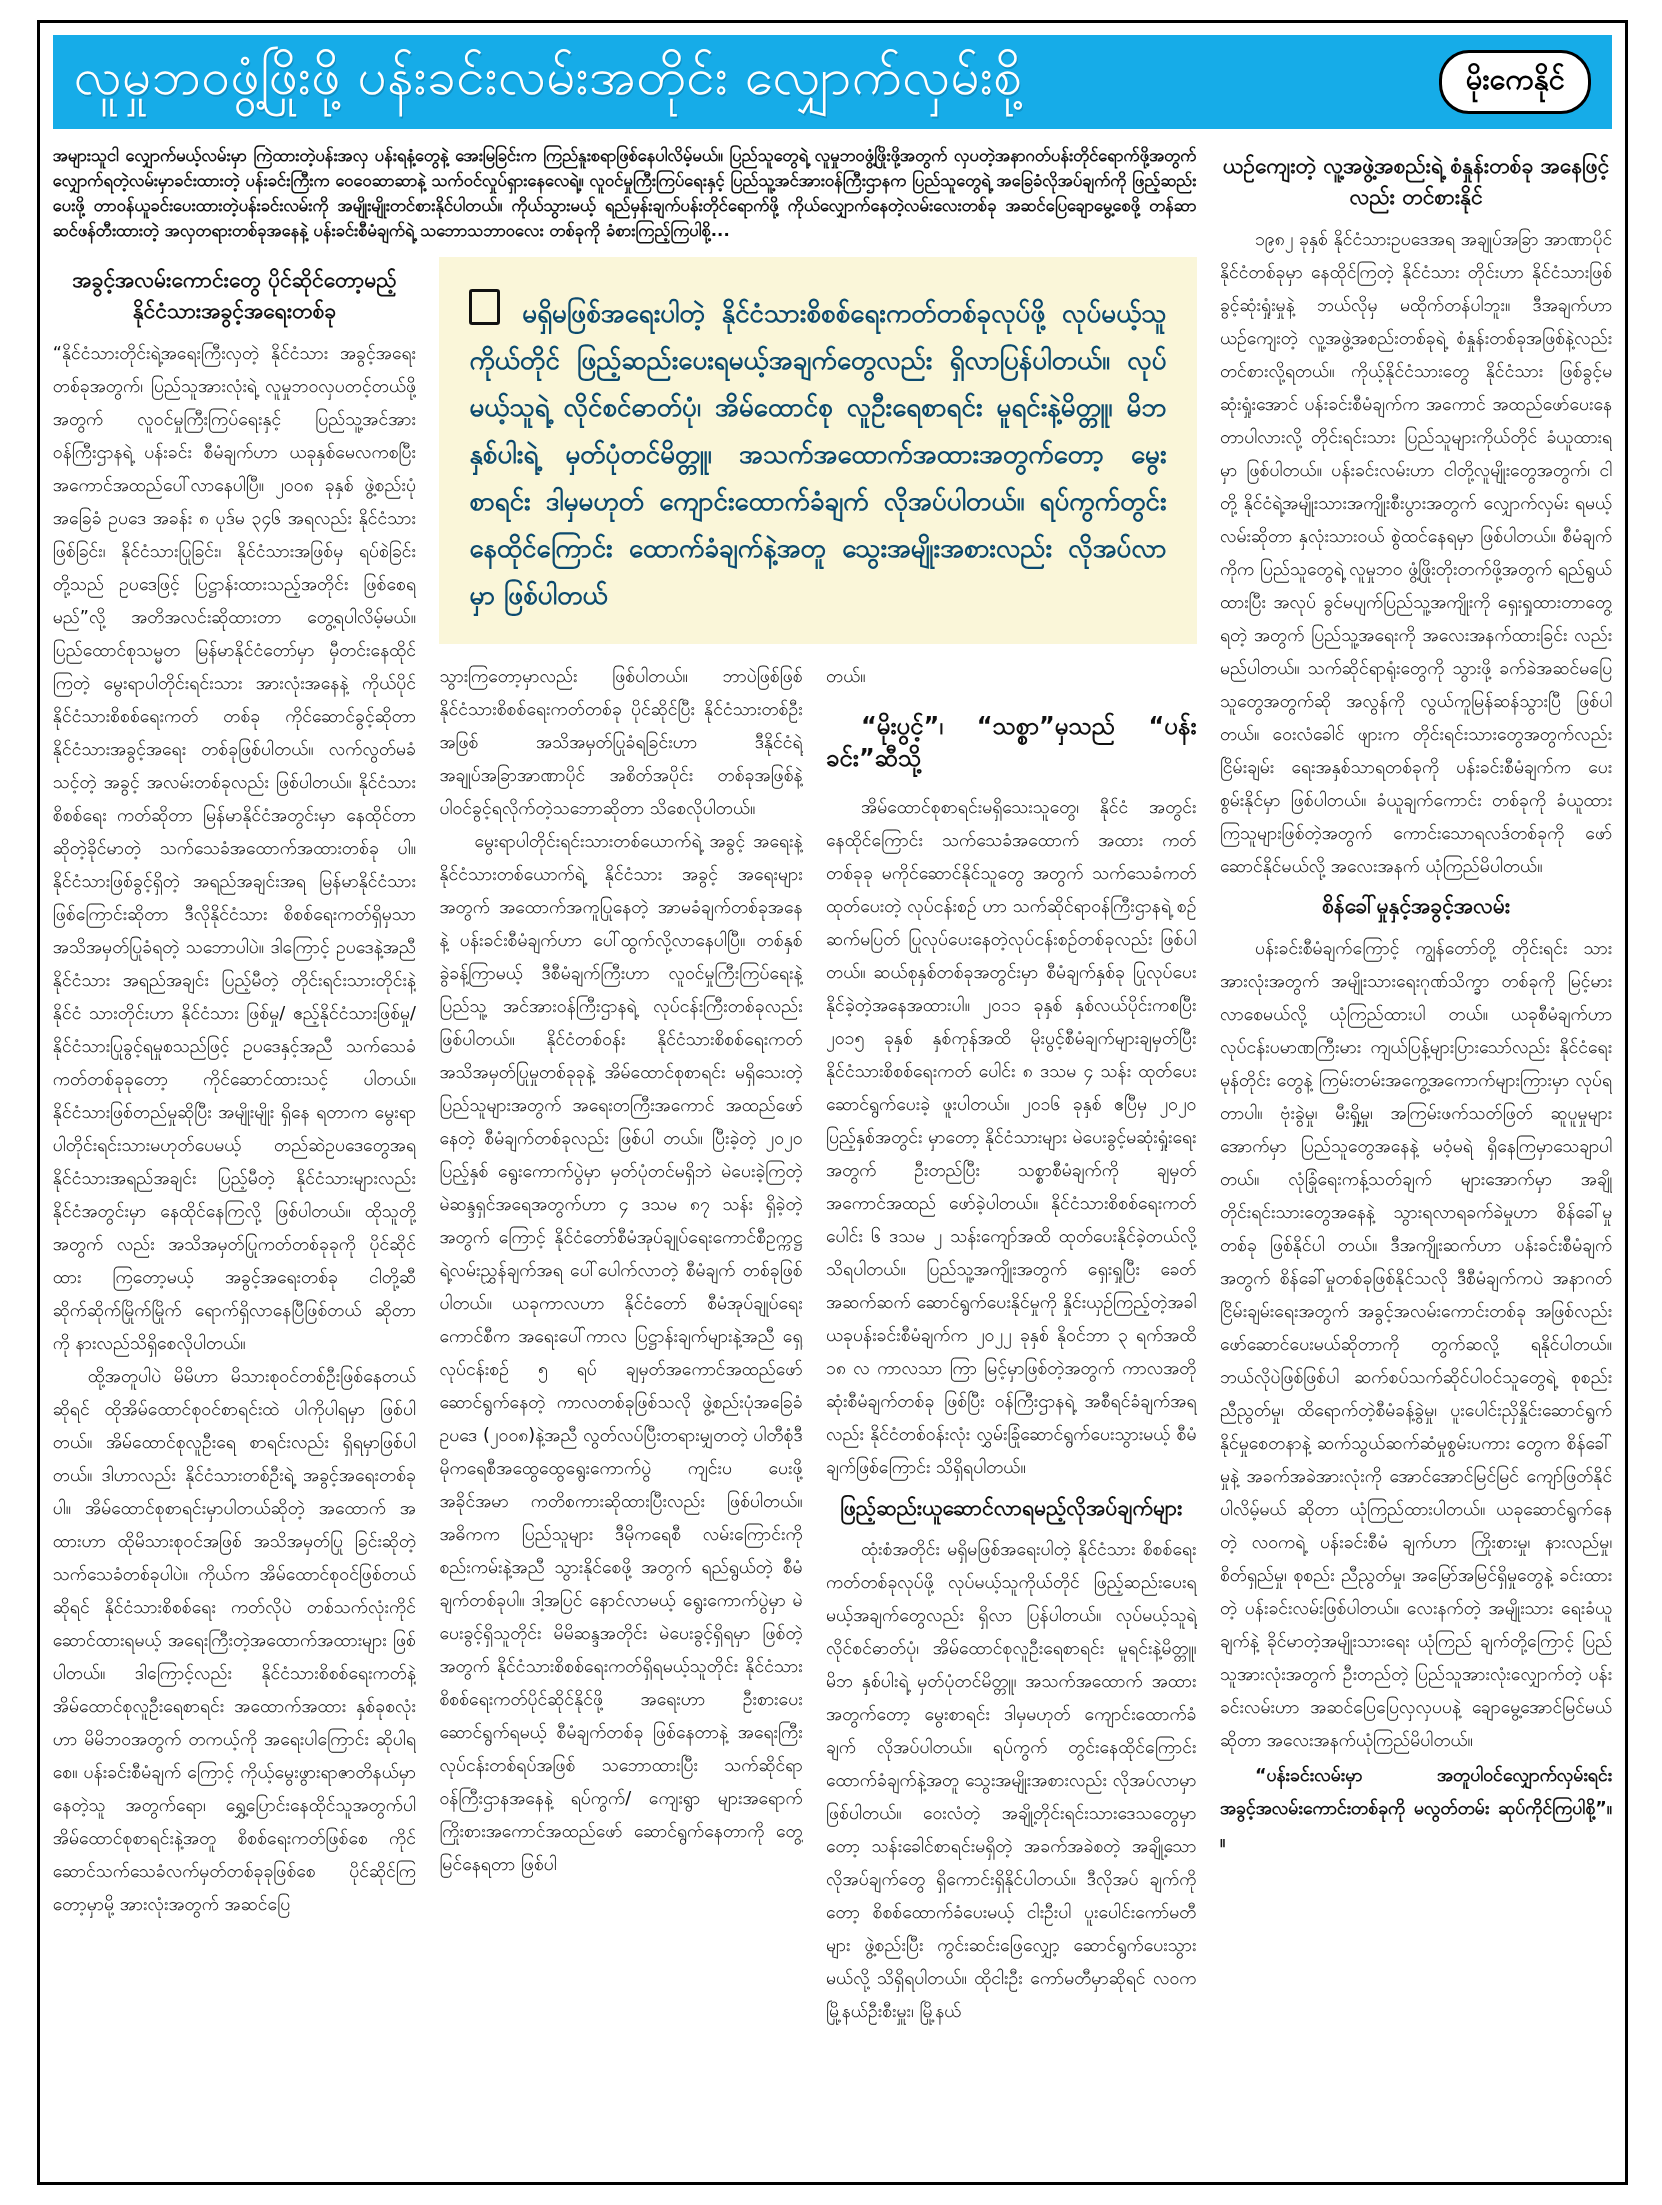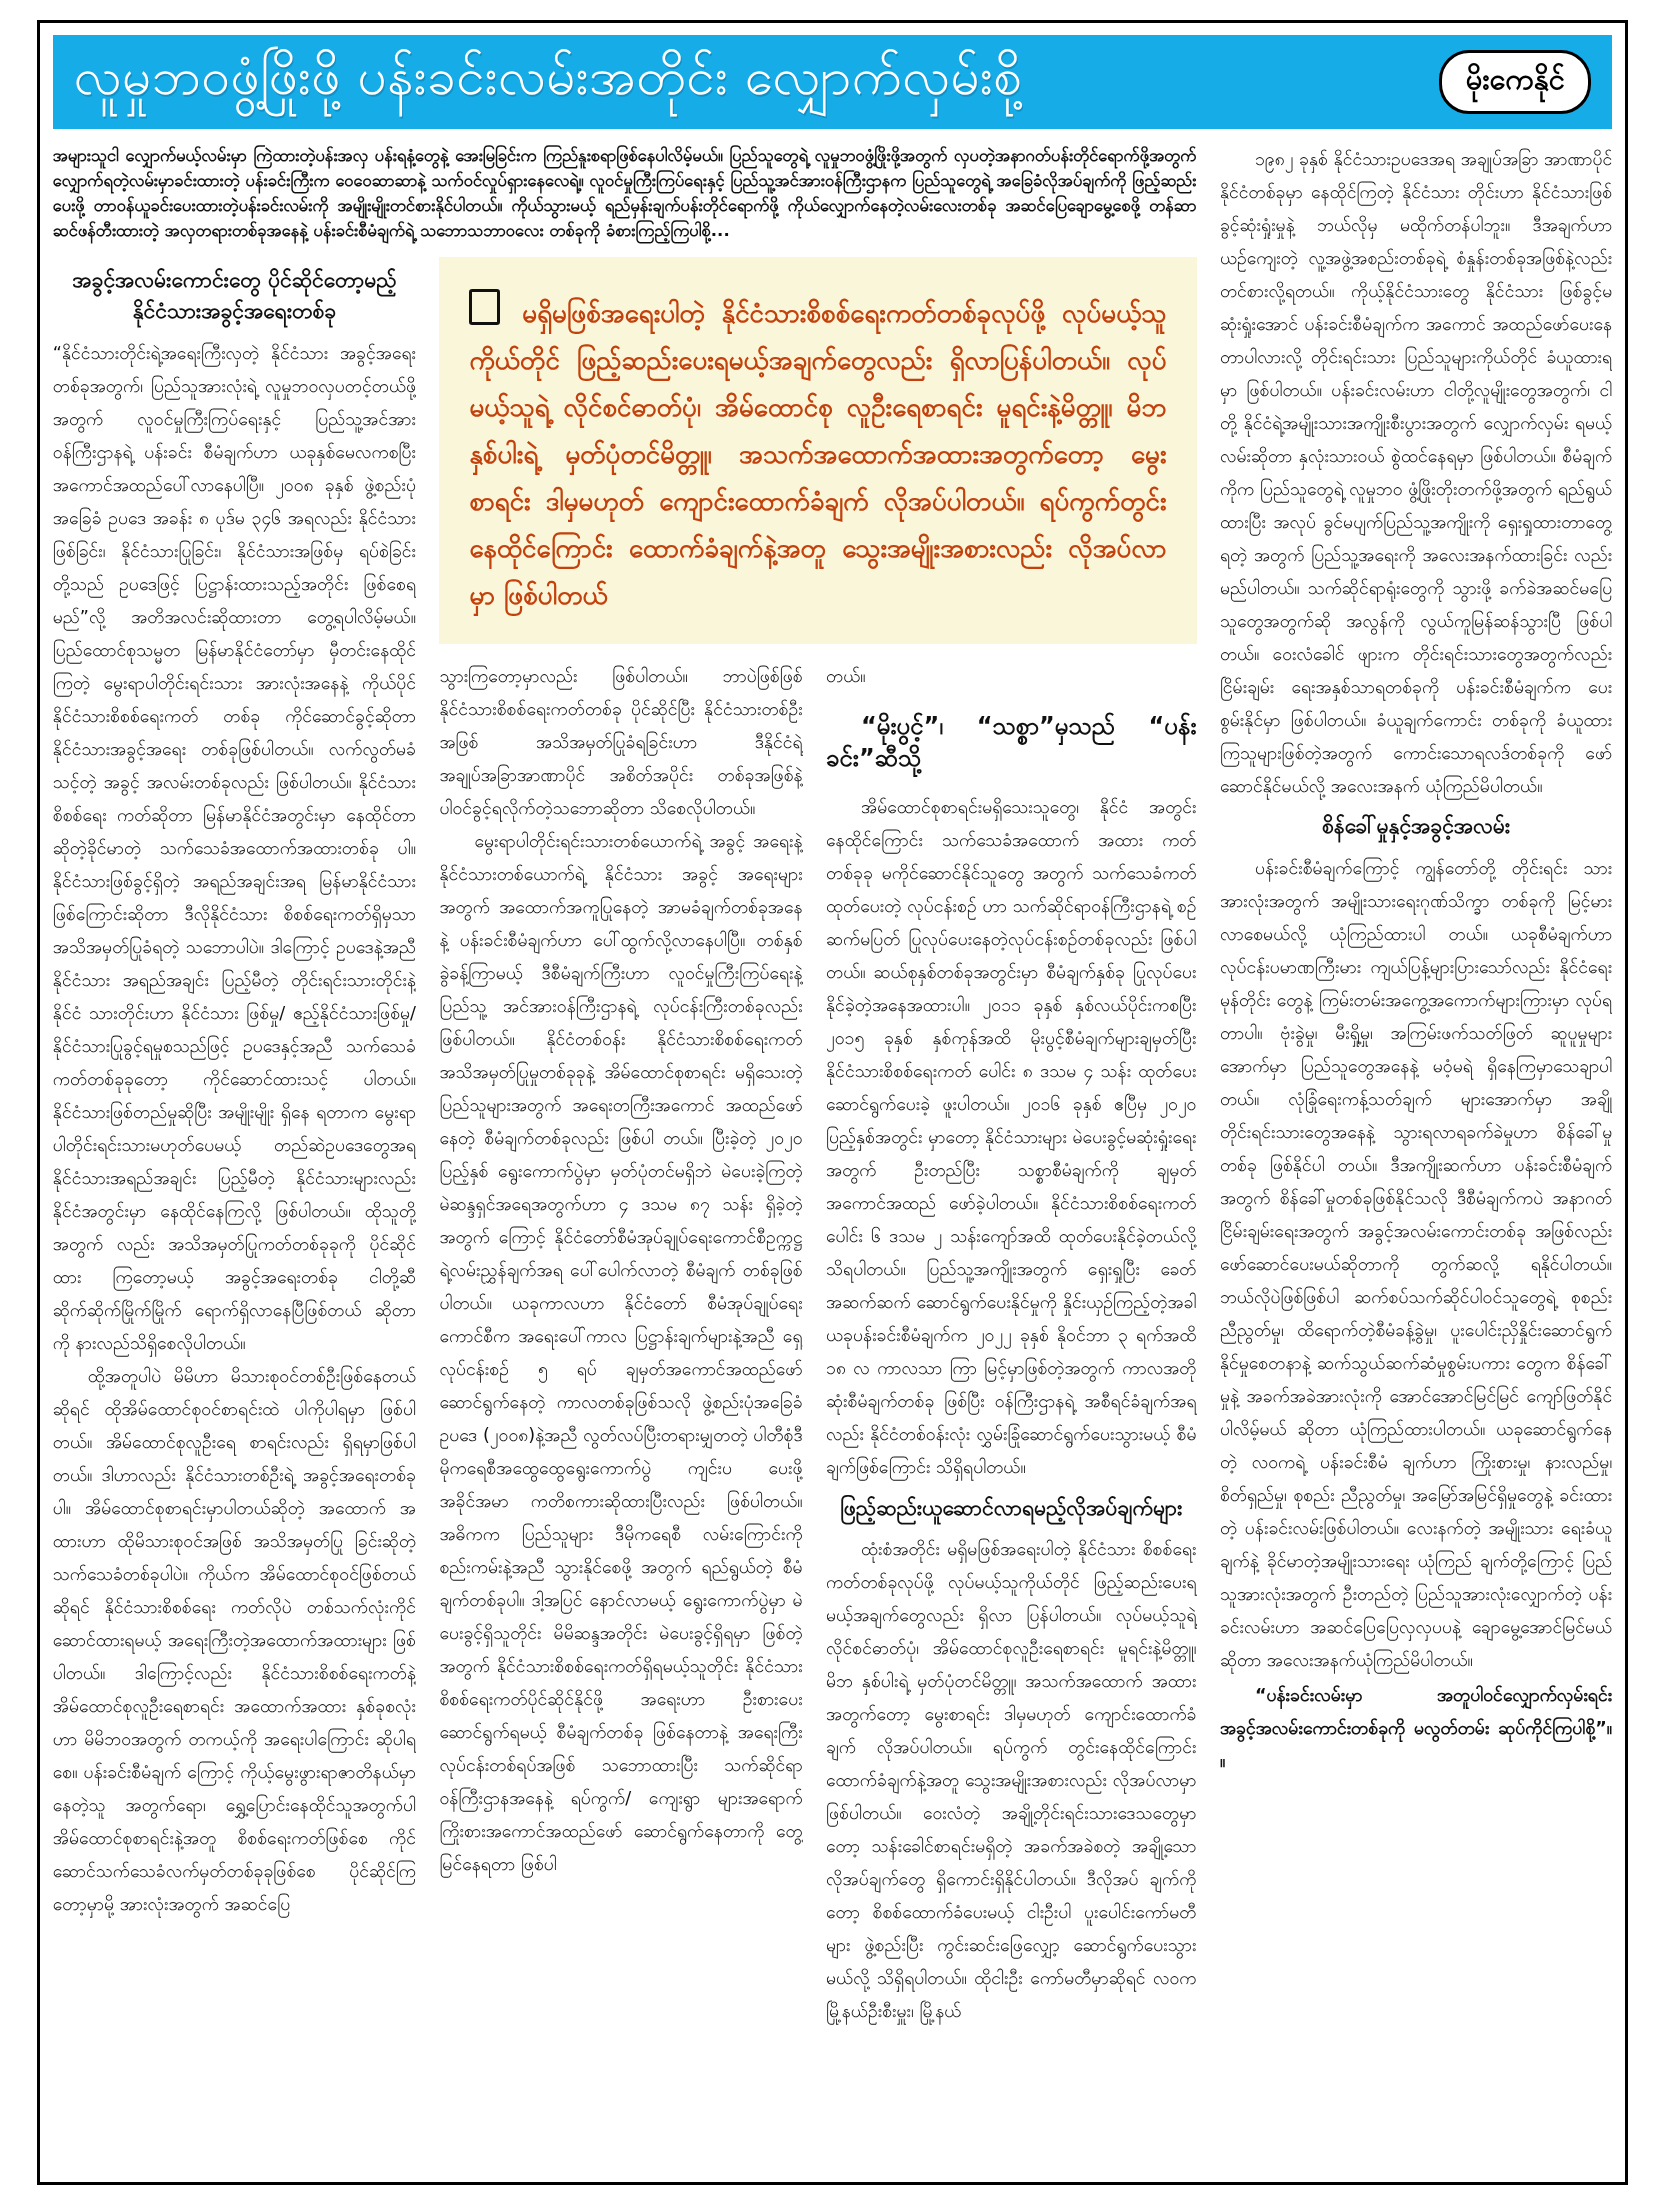--- a/index.html
+++ b/index.html
@@ -14,21 +14,21 @@
                   text-shadow:1.1px 1.6px 0 rgba(0,60,90,.25);flex:1 1 auto;white-space:nowrap;overflow:hidden;}
   .author-badge{flex:0 0 auto;background:#fff;border:3.2px solid #000;border-radius:30px;
                 padding:7.5px 23.4px;font-size:29px;font-weight:bold;color:#000;}
   
   .content{display:grid;grid-template-columns:1fr 1fr 1.02fr 1.08fr;column-gap:23.4px;
            align-content:start;height:2002px;overflow:hidden;}
   .intro{grid-column:1/4;grid-row:1;font-weight:bold;font-size:16.5px;line-height:25px;
          text-align:justify;margin-bottom:14px;}
   .quote-box{grid-column:2/4;grid-row:2;background:#FAF6D9;padding:32px 30px 25.6px 30px;
              box-sizing:border-box;margin-bottom:16px;}
-  .quote-text{color:#c2410c;font-weight:bold;font-size:26px;line-height:47px;text-align:justify;}
+  .quote-text{color:#0c4a6e;font-weight:bold;font-size:26px;line-height:47px;text-align:justify;}
   .qbullet{display:inline-block;width:24.5px;height:30px;border:3.7px solid #111;border-radius:3.2px;
            margin-right:22.4px;vertical-align:-3.2px;background:#FAF6D9;}
   .col{font-size:17.6px;line-height:33px;text-align:justify;overflow:hidden;}
   .col1{grid-column:1;grid-row:2/4;}
   .col2{grid-column:2;grid-row:3;}
   .col3{grid-column:3;grid-row:3;}
   .col4{grid-column:4;grid-row:1/4;}
   .col-heading{font-weight:bold;text-align:center;font-size:21px;line-height:31px;margin:8.5px 0 9.6px 0;}
   .sub-heading{font-weight:bold;font-size:24px;line-height:32px;text-indent:35px;margin:17px 0;}
   .para{text-indent:35px;margin:0;}
@@ -69,20 +69,21 @@
 
       <div class="col col3">
         <p class="para no-indent">တယ်။</p>
         <div class="sub-heading">“မိုးပွင့်”၊ “သစ္စာ”မှသည် “ပန်းခင်း”ဆီသို့</div>
         <p class="para">အိမ်ထောင်စုစာရင်းမရှိသေးသူတွေ၊ နိုင်ငံ အတွင်းနေထိုင်ကြောင်း သက်သေခံအထောက် အထား ကတ်တစ်ခုခု မကိုင်ဆောင်နိုင်သူတွေ အတွက် သက်သေခံကတ်ထုတ်ပေးတဲ့ လုပ်ငန်းစဉ် ဟာ သက်ဆိုင်ရာဝန်ကြီးဌာနရဲ့ စဉ်ဆက်မပြတ် ပြုလုပ်ပေးနေတဲ့လုပ်ငန်းစဉ်တစ်ခုလည်း ဖြစ်ပါ တယ်။ ဆယ်စုနှစ်တစ်ခုအတွင်းမှာ စီမံချက်နှစ်ခု ပြုလုပ်ပေးနိုင်ခဲ့တဲ့အနေအထားပါ။ ၂၀၁၁ ခုနှစ် နှစ်လယ်ပိုင်းကစပြီး ၂၀၁၅ ခုနှစ် နှစ်ကုန်အထိ မိုးပွင့်စီမံချက်များချမှတ်ပြီး နိုင်ငံသားစိစစ်ရေးကတ် ပေါင်း ၈ ဒသမ ၄ သန်း ထုတ်ပေးဆောင်ရွက်ပေးခဲ့ ဖူးပါတယ်။ ၂၀၁၆ ခုနှစ် ဧပြီမှ ၂၀၂၀ ပြည့်နှစ်အတွင်း မှာတော့ နိုင်ငံသားများ မဲပေးခွင့်မဆုံးရှုံးရေးအတွက် ဦးတည်ပြီး သစ္စာစီမံချက်ကို ချမှတ်အကောင်အထည် ဖော်ခဲ့ပါတယ်။ နိုင်ငံသားစိစစ်ရေးကတ်ပေါင်း ၆ ဒသမ ၂ သန်းကျော်အထိ ထုတ်ပေးနိုင်ခဲ့တယ်လို့ သိရပါတယ်။ ပြည်သူ့အကျိုးအတွက် ရှေးရှုပြီး ခေတ်အဆက်ဆက် ဆောင်ရွက်ပေးနိုင်မှုကို နှိုင်းယှဉ်ကြည့်တဲ့အခါ ယခုပန်းခင်းစီမံချက်က ၂၀၂၂ ခုနှစ် နိုဝင်ဘာ ၃ ရက်အထိ ၁၈ လ ကာလသာ ကြာ မြင့်မှာဖြစ်တဲ့အတွက် ကာလအတိုဆုံးစီမံချက်တစ်ခု ဖြစ်ပြီး ဝန်ကြီးဌာနရဲ့ အစီရင်ခံချက်အရလည်း နိုင်ငံတစ်ဝန်းလုံး လွှမ်းခြုံဆောင်ရွက်ပေးသွားမယ့် စီမံချက်ဖြစ်ကြောင်း သိရှိရပါတယ်။</p>
         <div class="col-heading">ဖြည့်ဆည်းယူဆောင်လာရမည့်လိုအပ်ချက်များ</div>
         <p class="para">ထုံးစံအတိုင်း မရှိမဖြစ်အရေးပါတဲ့ နိုင်ငံသား စိစစ်ရေးကတ်တစ်ခုလုပ်ဖို့ လုပ်မယ့်သူကိုယ်တိုင် ဖြည့်ဆည်းပေးရမယ့်အချက်တွေလည်း ရှိလာ ပြန်ပါတယ်။ လုပ်မယ့်သူရဲ့ လိုင်စင်ဓာတ်ပုံ၊ အိမ်ထောင်စုလူဦးရေစာရင်း မူရင်းနဲ့မိတ္တူ၊ မိဘ နှစ်ပါးရဲ့ မှတ်ပုံတင်မိတ္တူ၊ အသက်အထောက် အထားအတွက်တော့ မွေးစာရင်း ဒါမှမဟုတ် ကျောင်းထောက်ခံချက် လိုအပ်ပါတယ်။ ရပ်ကွက် တွင်းနေထိုင်ကြောင်း ထောက်ခံချက်နဲ့အတူ သွေးအမျိုးအစားလည်း လိုအပ်လာမှာ ဖြစ်ပါတယ်။ ဝေးလံတဲ့ အချို့တိုင်းရင်းသားဒေသတွေမှာတော့ သန်းခေါင်စာရင်းမရှိတဲ့ အခက်အခဲစတဲ့ အချို့သော လိုအပ်ချက်တွေ ရှိကောင်းရှိနိုင်ပါတယ်။ ဒီလိုအပ် ချက်ကိုတော့ စိစစ်ထောက်ခံပေးမယ့် ငါးဦးပါ ပူးပေါင်းကော်မတီများ ဖွဲ့စည်းပြီး ကွင်းဆင်းဖြေလျှော့ ဆောင်ရွက်ပေးသွားမယ်လို့ သိရှိရပါတယ်။ ထိုငါးဦး ကော်မတီမှာဆိုရင် လဝကမြို့နယ်ဦးစီးမှူး၊ မြို့နယ်</p>
       </div>
 
       <div class="col col4">
+        <div class="col-heading">ယဉ်ကျေးတဲ့ လူ့အဖွဲ့အစည်းရဲ့ စံနှုန်းတစ်ခု အနေဖြင့်လည်း တင်စားနိုင်</div>
         <p class="para">၁၉၈၂ ခုနှစ် နိုင်ငံသားဥပဒေအရ အချုပ်အခြာ အာဏာပိုင် နိုင်ငံတစ်ခုမှာ နေထိုင်ကြတဲ့ နိုင်ငံသား တိုင်းဟာ နိုင်ငံသားဖြစ်ခွင့်ဆုံးရှုံးမှုနဲ့ ဘယ်လိုမှ မထိုက်တန်ပါဘူး။ ဒီအချက်ဟာ ယဉ်ကျေးတဲ့ လူ့အဖွဲ့အစည်းတစ်ခုရဲ့ စံနှုန်းတစ်ခုအဖြစ်နဲ့လည်း တင်စားလို့ရတယ်။ ကိုယ့်နိုင်ငံသားတွေ နိုင်ငံသား ဖြစ်ခွင့်မဆုံးရှုံးအောင် ပန်းခင်းစီမံချက်က အကောင် အထည်ဖော်ပေးနေတာပါလားလို့ တိုင်းရင်းသား ပြည်သူများကိုယ်တိုင် ခံယူထားရမှာ ဖြစ်ပါတယ်။ ပန်းခင်းလမ်းဟာ ငါတို့လူမျိုးတွေအတွက်၊ ငါတို့ နိုင်ငံရဲ့အမျိုးသားအကျိုးစီးပွားအတွက် လျှောက်လှမ်း ရမယ့်လမ်းဆိုတာ နှလုံးသားဝယ် စွဲထင်နေရမှာ ဖြစ်ပါတယ်။ စီမံချက်ကိုက ပြည်သူတွေရဲ့ လူမှုဘဝ ဖွံ့ဖြိုးတိုးတက်ဖို့အတွက် ရည်ရွယ်ထားပြီး အလုပ် ခွင်မပျက်ပြည်သူ့အကျိုးကို ရှေးရှုထားတာတွေ့ရတဲ့ အတွက် ပြည်သူ့အရေးကို အလေးအနက်ထားခြင်း လည်းမည်ပါတယ်။ သက်ဆိုင်ရာရုံးတွေကို သွားဖို့ ခက်ခဲအဆင်မပြေသူတွေအတွက်ဆို အလွန်ကို လွယ်ကူမြန်ဆန်သွားပြီ ဖြစ်ပါတယ်။ ဝေးလံခေါင် ဖျားက တိုင်းရင်းသားတွေအတွက်လည်း ငြိမ်းချမ်း ရေးအနှစ်သာရတစ်ခုကို ပန်းခင်းစီမံချက်က ပေးစွမ်းနိုင်မှာ ဖြစ်ပါတယ်။ ခံယူချက်ကောင်း တစ်ခုကို ခံယူထားကြသူများဖြစ်တဲ့အတွက် ကောင်းသောရလဒ်တစ်ခုကို ဖော်ဆောင်နိုင်မယ်လို့ အလေးအနက် ယုံကြည်မိပါတယ်။</p>
         <div class="col-heading">စိန်ခေါ်မှုနှင့်အခွင့်အလမ်း</div>
         <p class="para">ပန်းခင်းစီမံချက်ကြောင့် ကျွန်တော်တို့ တိုင်းရင်း သားအားလုံးအတွက် အမျိုးသားရေးဂုဏ်သိက္ခာ တစ်ခုကို မြင့်မားလာစေမယ်လို့ ယုံကြည်ထားပါ တယ်။ ယခုစီမံချက်ဟာ လုပ်ငန်းပမာဏကြီးမား ကျယ်ပြန့်များပြားသော်လည်း နိုင်ငံရေးမုန်တိုင်း တွေနဲ့ ကြမ်းတမ်းအကွေ့အကောက်များကြားမှာ လုပ်ရတာပါ။ ဗုံးခွဲမှု၊ မီးရှို့မှု၊ အကြမ်းဖက်သတ်ဖြတ် ဆူပူမှုများအောက်မှာ ပြည်သူတွေအနေနဲ့ မဝံ့မရဲ ရှိနေကြမှာသေချာပါတယ်။ လုံခြုံရေးကန့်သတ်ချက် များအောက်မှာ အချို့တိုင်းရင်းသားတွေအနေနဲ့ သွားရလာရခက်ခဲမှုဟာ စိန်ခေါ်မှုတစ်ခု ဖြစ်နိုင်ပါ တယ်။ ဒီအကျိုးဆက်ဟာ ပန်းခင်းစီမံချက်အတွက် စိန်ခေါ်မှုတစ်ခုဖြစ်နိုင်သလို ဒီစီမံချက်ကပဲ အနာဂတ် ငြိမ်းချမ်းရေးအတွက် အခွင့်အလမ်းကောင်းတစ်ခု အဖြစ်လည်း ဖော်ဆောင်ပေးမယ်ဆိုတာကို တွက်ဆလို့ ရနိုင်ပါတယ်။ ဘယ်လိုပဲဖြစ်ဖြစ်ပါ ဆက်စပ်သက်ဆိုင်ပါဝင်သူတွေရဲ့ စုစည်းညီညွတ်မှု၊ ထိရောက်တဲ့စီမံခန့်ခွဲမှု၊ ပူးပေါင်းညှိနှိုင်းဆောင်ရွက် နိုင်မှုစေတနာနဲ့ ဆက်သွယ်ဆက်ဆံမှုစွမ်းပကား တွေက စိန်ခေါ်မှုနဲ့ အခက်အခဲအားလုံးကို အောင်အောင်မြင်မြင် ကျော်ဖြတ်နိုင်ပါလိမ့်မယ် ဆိုတာ ယုံကြည်ထားပါတယ်။ ယခုဆောင်ရွက်နေတဲ့ လဝကရဲ့ ပန်းခင်းစီမံ ချက်ဟာ ကြိုးစားမှု၊ နားလည်မှု၊ စိတ်ရှည်မှု၊ စုစည်း ညီညွတ်မှု၊ အမြော်အမြင်ရှိမှုတွေနဲ့ ခင်းထားတဲ့ ပန်းခင်းလမ်းဖြစ်ပါတယ်။ လေးနက်တဲ့ အမျိုးသား ရေးခံယူချက်နဲ့ ခိုင်မာတဲ့အမျိုးသားရေး ယုံကြည် ချက်တို့ကြောင့် ပြည်သူအားလုံးအတွက် ဦးတည်တဲ့ ပြည်သူအားလုံးလျှောက်တဲ့ ပန်းခင်းလမ်းဟာ အဆင်ပြေပြေလှလှပပနဲ့ ချောမွေ့အောင်မြင်မယ် ဆိုတာ အလေးအနက်ယုံကြည်မိပါတယ်။</p>
         <p class="closing">“ပန်းခင်းလမ်းမှာ အတူပါဝင်လျှောက်လှမ်းရင်း အခွင့်အလမ်းကောင်းတစ်ခုကို မလွတ်တမ်း ဆုပ်ကိုင်ကြပါစို့”။    ။</p>
       </div>
 
     </div>
   </div>
 </div>
 

